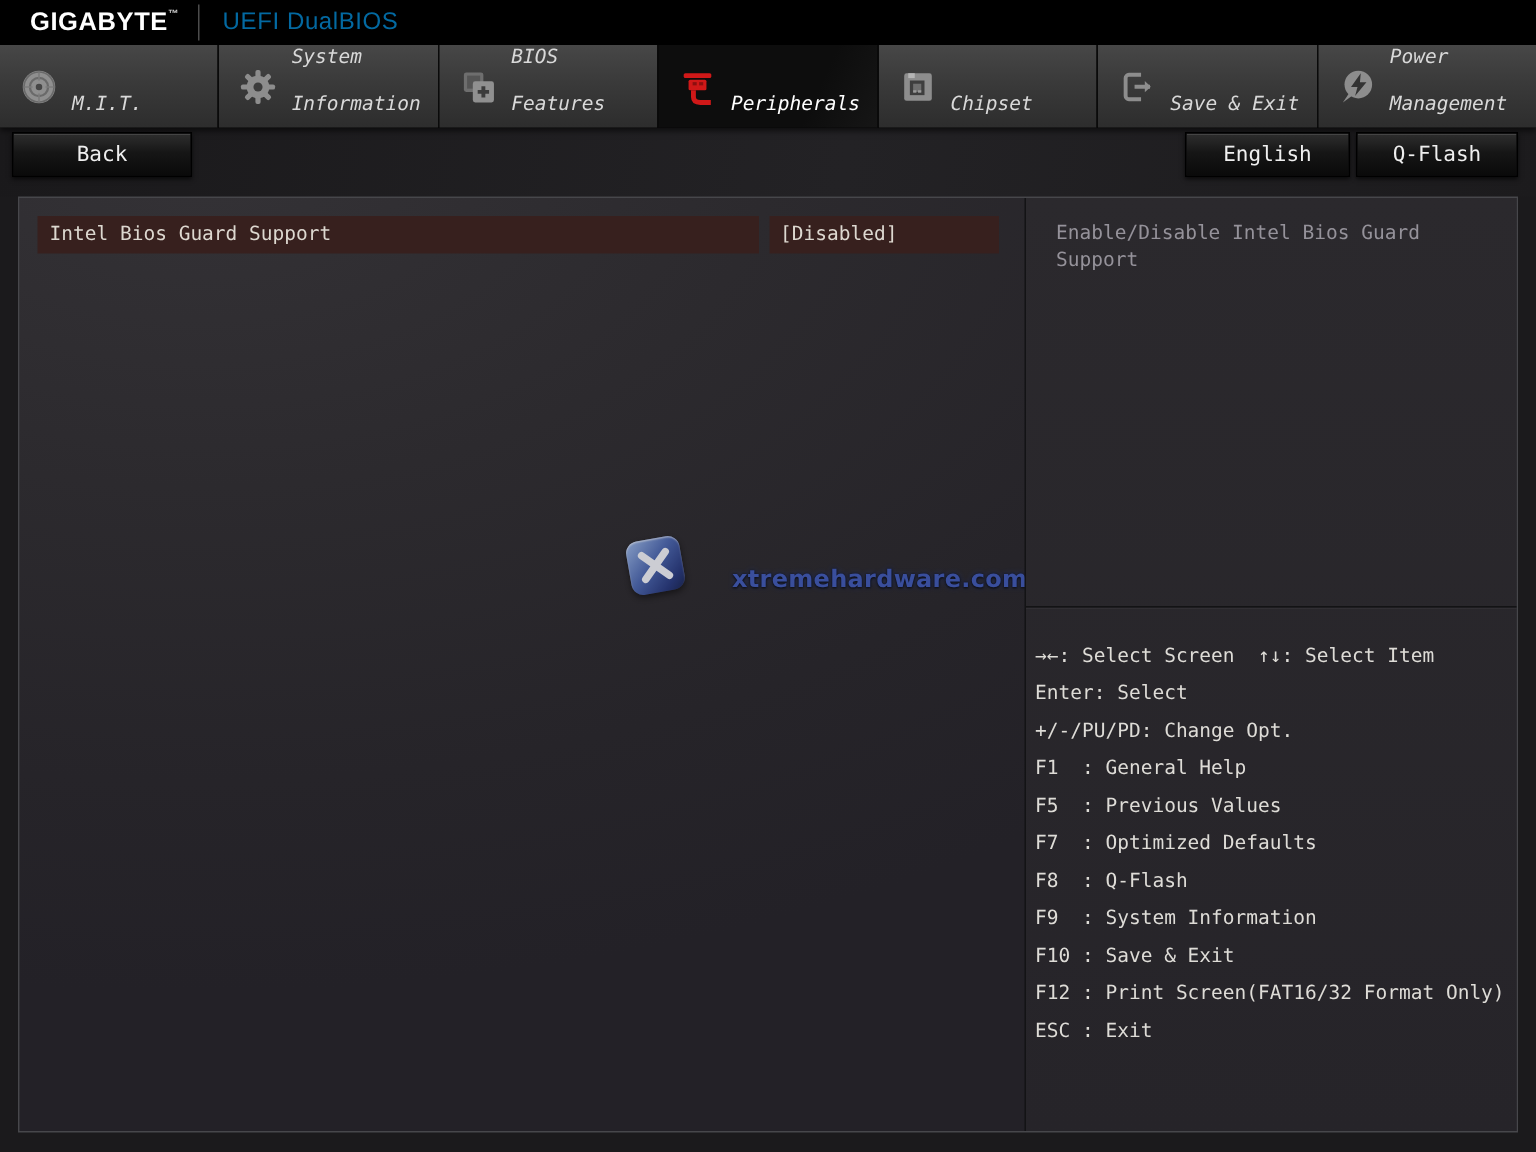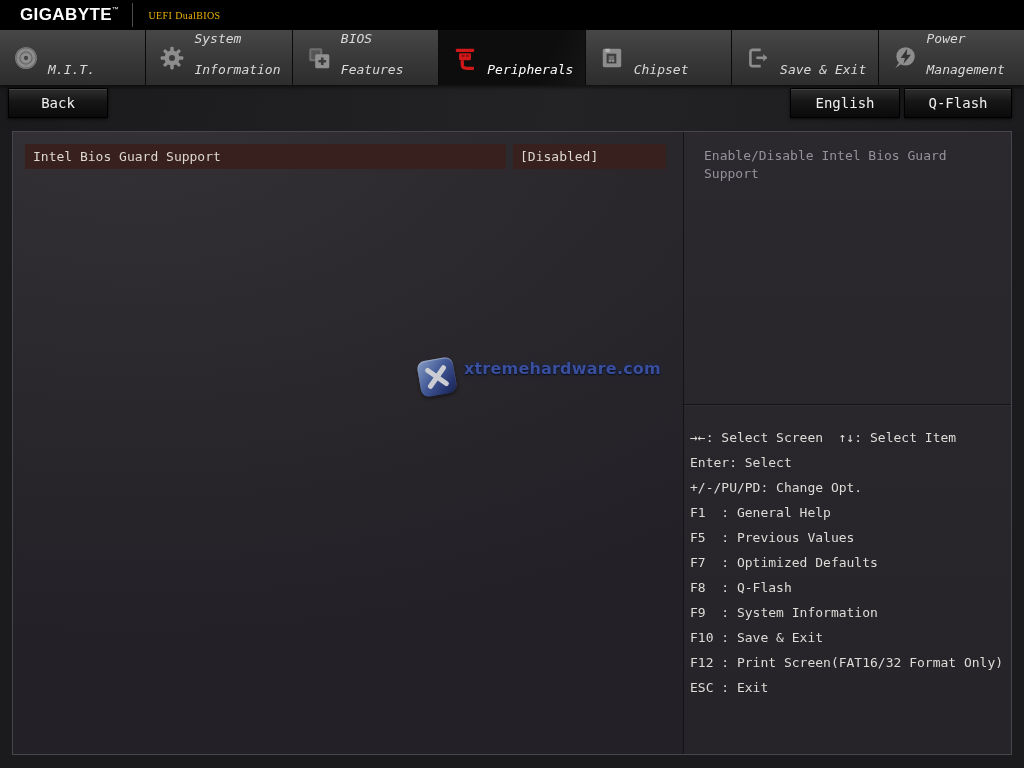--- a/index.html
+++ b/index.html
@@ -6,21 +6,21 @@
   .screen{position:relative;width:1024px;height:768px;overflow:hidden;background:#1b1a1c;
           font-family:"DejaVu Sans Mono",monospace;-webkit-font-smoothing:none;}
 
   
   .topbar{position:absolute;top:0;left:0;width:1024px;height:30px;background:#000;
           display:flex;align-items:center;z-index:5;}
   .brand{margin-left:20px;font-family:"Liberation Sans",sans-serif;font-weight:bold;
          font-size:17px;color:#ffffff;letter-spacing:.4px;}
   .brand .tm{font-size:7px;vertical-align:top;position:relative;top:1px;color:#cfcfcf;}
   .topbar-divider{width:1px;height:24px;background:#4c4c4c;margin:0 15px 0 13px;}
-  .app-title{font-family:Liberation Serif, serif;font-size:10px;color:#eab308;letter-spacing:.4px;}
+  .app-title{font-family:Liberation Sans, sans-serif;font-size:16px;color:#0369a1;letter-spacing:.4px;}
 
   
   .tabbar{position:absolute;top:30px;left:0;width:1024px;height:55px;background:#000;
           display:flex;z-index:4;box-shadow:0 2px 4px rgba(0,0,0,.6);}
   .tab{flex:1 1 0;display:flex;align-items:center;padding-left:13px;cursor:pointer;
        background:linear-gradient(#474747 0%,#3a3a3a 45%,#2d2d2d 100%);
        border-right:1px solid #0a0a0a;box-sizing:border-box;}
   .tab:last-child{border-right:none;}
   .tab.active{background:linear-gradient(115deg,#0d0d0d 70%,#161616 100%);}
   .tab-icon{width:26px;height:26px;margin-right:9px;flex:0 0 auto;}
@@ -31,39 +31,39 @@
   .tab.active .tab-text span{color:#ffffff;}
 
   
   .subbar{position:absolute;top:85px;left:0;width:1024px;height:46px;
           background:linear-gradient(100deg,#1a191b 0%,#232225 55%,#1c1b1d 100%);}
   .btn{position:absolute;height:30px;cursor:pointer;text-align:center;
        background:linear-gradient(#2f2f2f 0%,#161616 45%,#0a0a0a 100%);
        border:1px solid #000;box-sizing:border-box;
        box-shadow:inset 0 1px 0 rgba(255,255,255,.14),0 1px 3px rgba(0,0,0,.7);
        color:#efefef;font-family:"DejaVu Sans Mono",monospace;font-size:14px;line-height:28px;}
-  .btn-back{left:8px;top:3px;width:100px;}
+  .btn-back{left:8px;top:3px;width:120px;}
   .btn-english{left:790px;top:3px;width:110px;}
   .btn-qflash{left:904px;top:3px;width:108px;}
 
   
   .panel{position:absolute;left:12px;top:131px;width:1000px;height:624px;box-sizing:border-box;
          border:1px solid #47474b;
          background:radial-gradient(ellipse 950px 560px at 12% -5%,#343236 0%,#2c2a2e 40%,#262429 75%,#232127 100%);}
   .left-pane{position:absolute;left:0;top:0;width:670px;height:622px;}
 
   .setting-label{position:absolute;left:12px;top:12px;width:481px;height:25px;
                  background:#37201e;color:#ddd8d0;font-size:13px;line-height:25px;
                  padding-left:8px;box-sizing:border-box;cursor:pointer;white-space:pre;}
   .setting-value{position:absolute;left:500px;top:12px;width:153px;height:25px;
                  background:#37201e;color:#ddd8d0;font-size:13px;line-height:25px;
                  padding-left:7px;box-sizing:border-box;cursor:pointer;white-space:pre;}
 
   
-  .watermark{position:absolute;left:406px;top:227px;display:flex;align-items:flex-start;opacity:.82;}
+  .watermark{position:absolute;left:406px;top:227px;display:flex;align-items:flex-end;opacity:.82;gap:24px;}
   .wm-icon{width:36px;height:36px;border-radius:8px;transform:rotate(-10deg);position:relative;
            background:linear-gradient(135deg,#9db9e8 0%,#4a66b0 45%,#24367c 80%,#16224e 100%);
            box-shadow:0 2px 4px rgba(0,0,0,.55),inset 0 1px 1px rgba(255,255,255,.5);}
   .wm-text{margin-left:9px;font-family:"DejaVu Sans",sans-serif;font-weight:bold;font-size:16px;
            letter-spacing:.2px;color:#3e58b6;
            text-shadow:0 0 1px #0a1028,0 1px 2px #000,0 0 4px rgba(40,70,180,.45);}
 
   
   .right-pane{position:absolute;left:670px;top:0;width:328px;height:622px;
               border-left:1px solid #131315;box-sizing:border-box;

